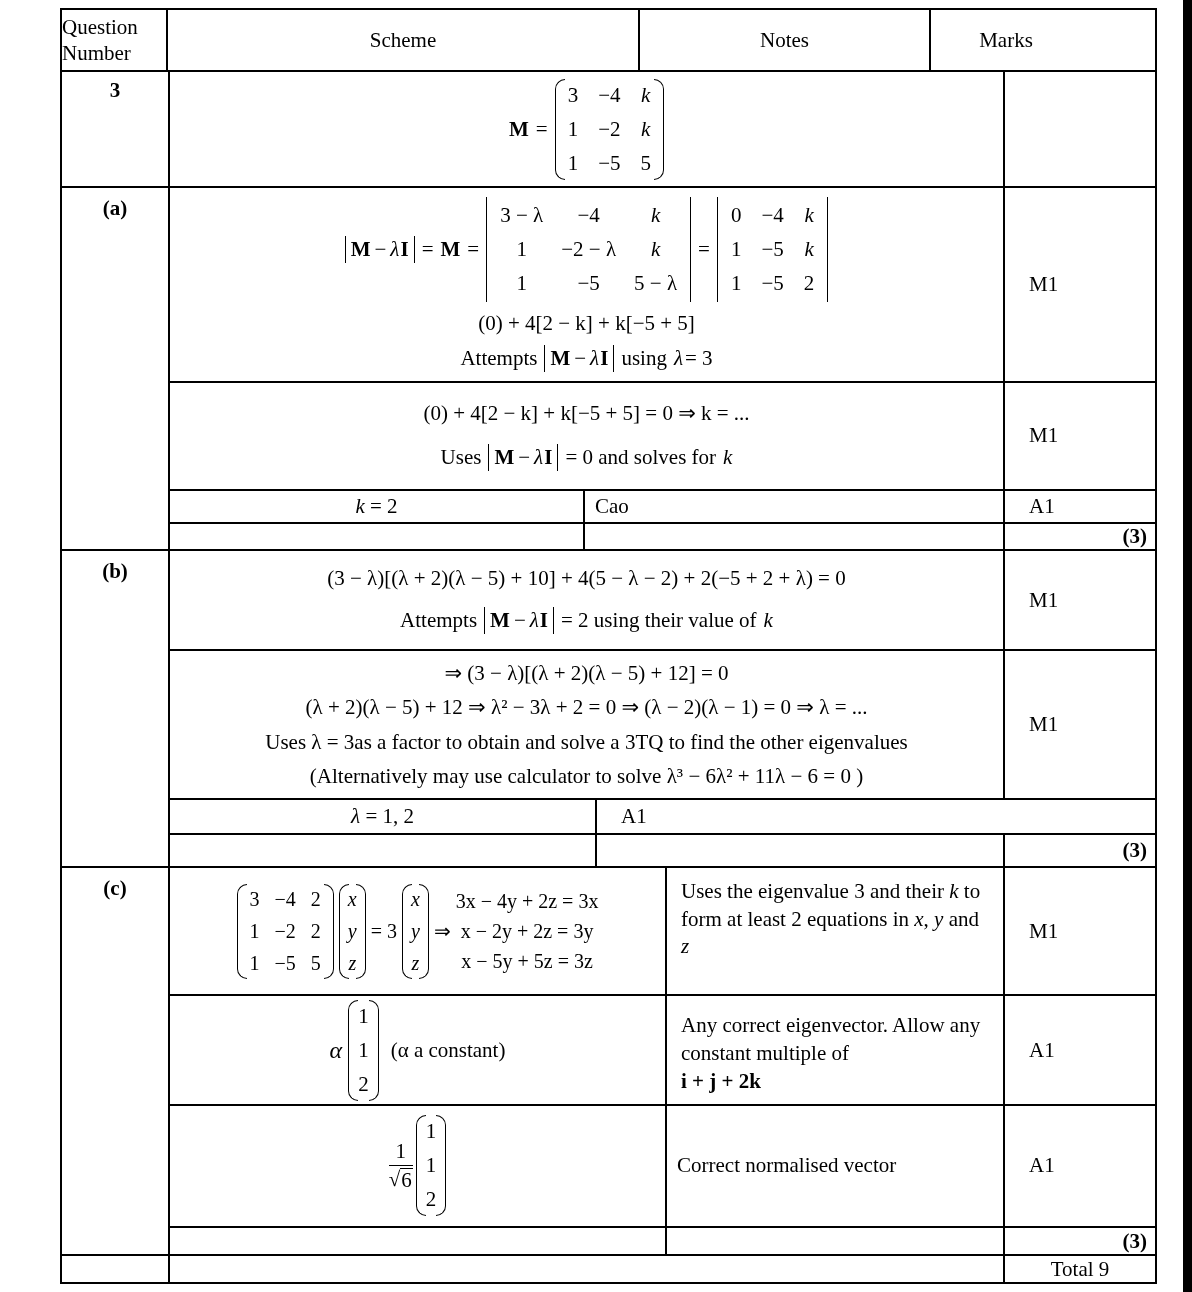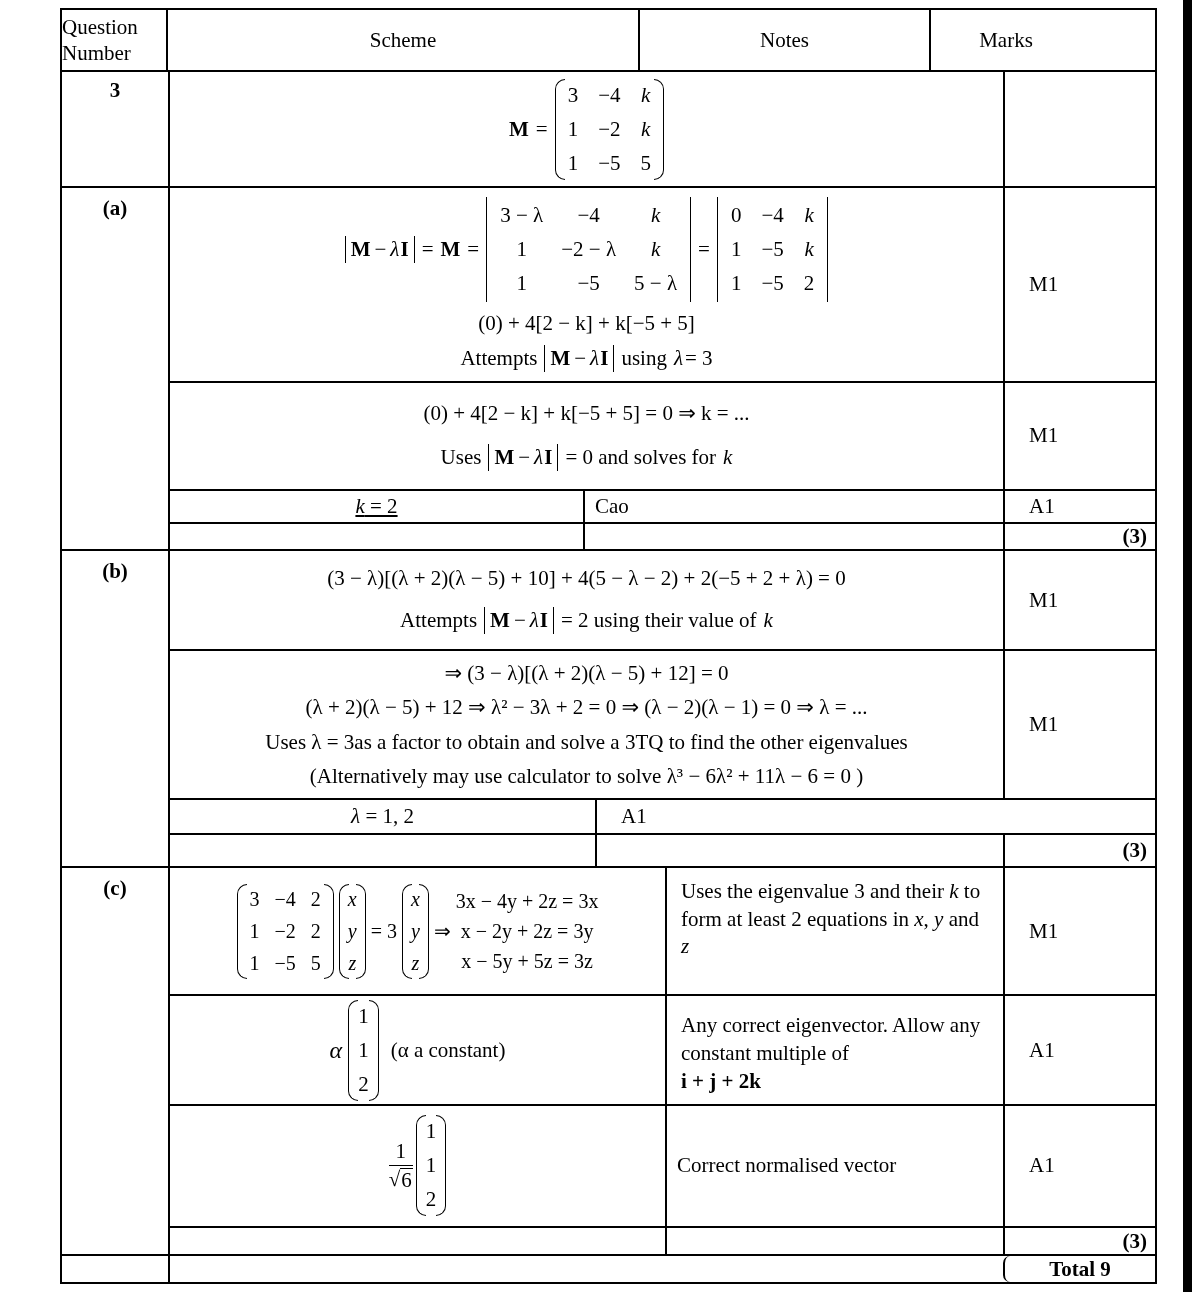--- a/index.html
+++ b/index.html
@@ -30,24 +30,24 @@
   .srow { display:flex; box-sizing:border-box; }
   .srow.bt { border-top:2px solid #000; }
 
   .s { border-left:2px solid #000; display:flex; flex-direction:column;
        justify-content:space-evenly; align-items:center; box-sizing:border-box; }
   .n { border-left:2px solid #000; box-sizing:border-box; display:flex; align-items:center; padding:2px 10px; }
   .n.blocky { display:block; padding:10px 12px 4px 14px; line-height:1.32; }
   .mk { width:152px; border-left:2px solid #000; box-sizing:border-box;
         display:flex; align-items:center; padding-left:24px; }
   .mk.paren { justify-content:flex-end; padding-left:0; padding-right:8px; font-weight:bold; }
-  .mk.total { justify-content:center; padding-left:0; font-weight:bold;border-radius:7px; }
+  .mk.total { justify-content:center; padding-left:0; font-weight:normal; }
 
   .w-full { width:835px; }
-  .wa { width:415px;text-decoration:underline; } .na { width:420px; }
+  .wa { width:415px; } .na { width:420px; }
   .wb { width:427px; } .nb { width:408px; }
   .wc { width:497px; } .nc { width:338px; }
 
   
   .mline { display:flex; align-items:center; gap:7px; }
   .it { font-style:italic; }
   .bs { font-weight:bold; }
   .abs { display:inline-flex; align-items:center; gap:4px;
          border-left:1.6px solid #000; border-right:1.6px solid #000; padding:1px 5px; }
 

